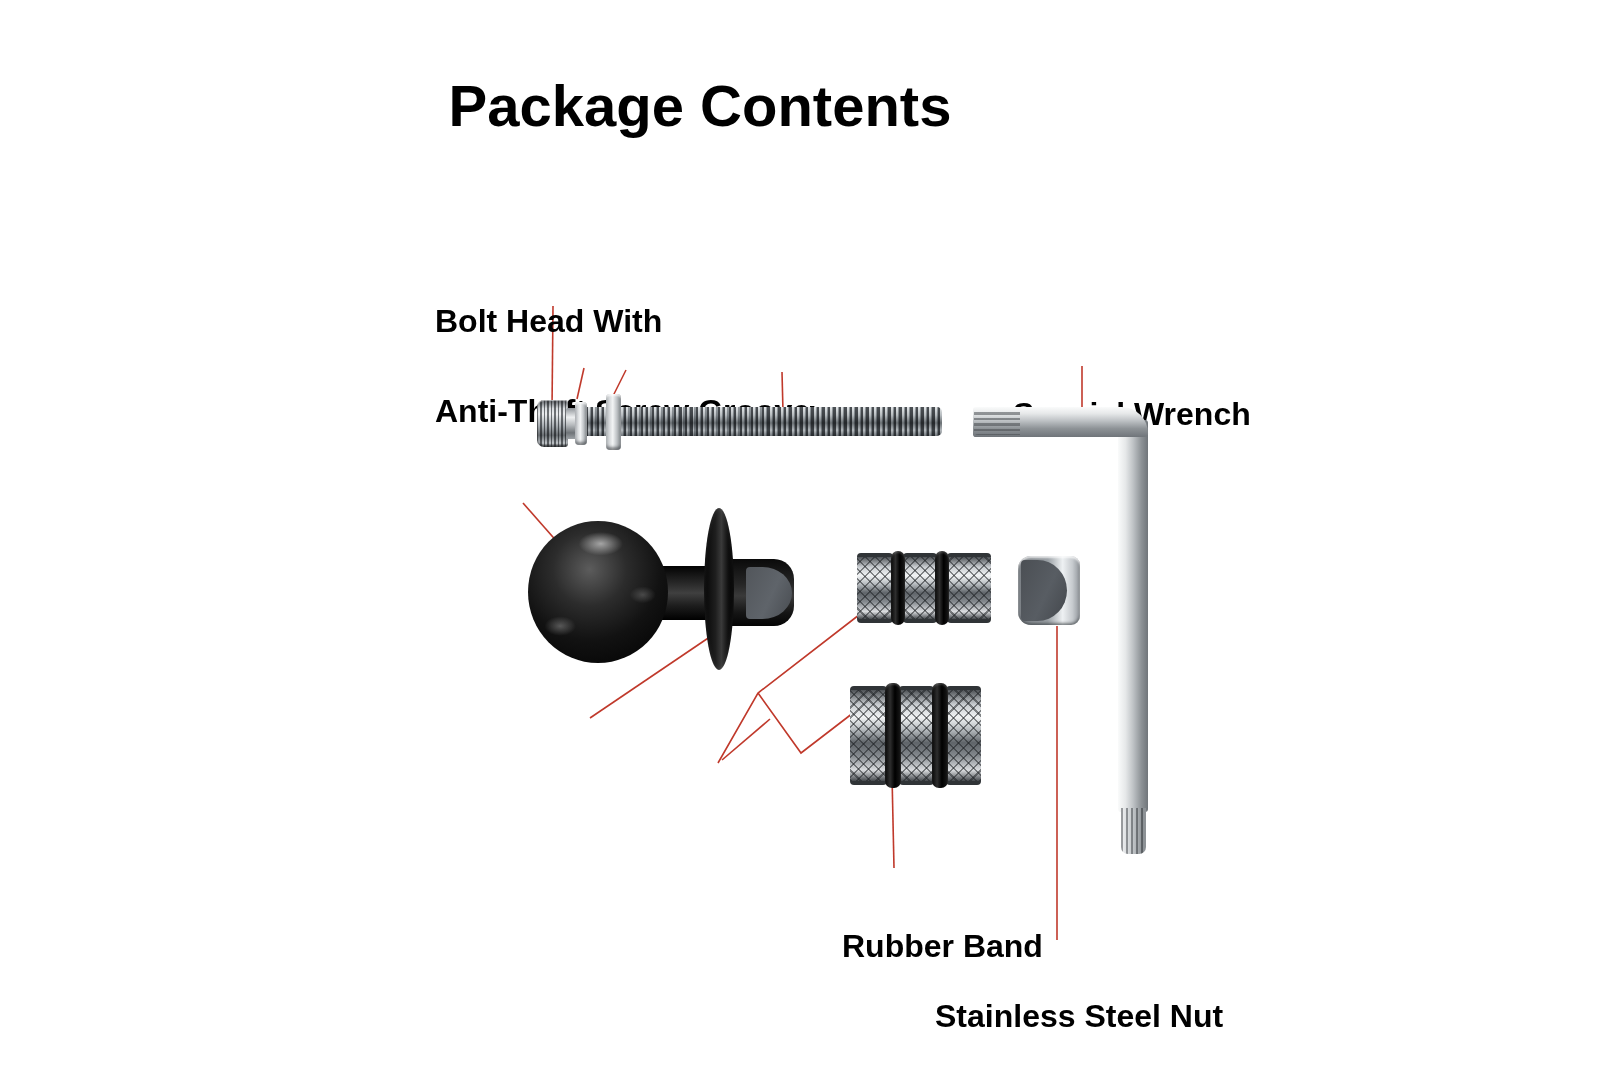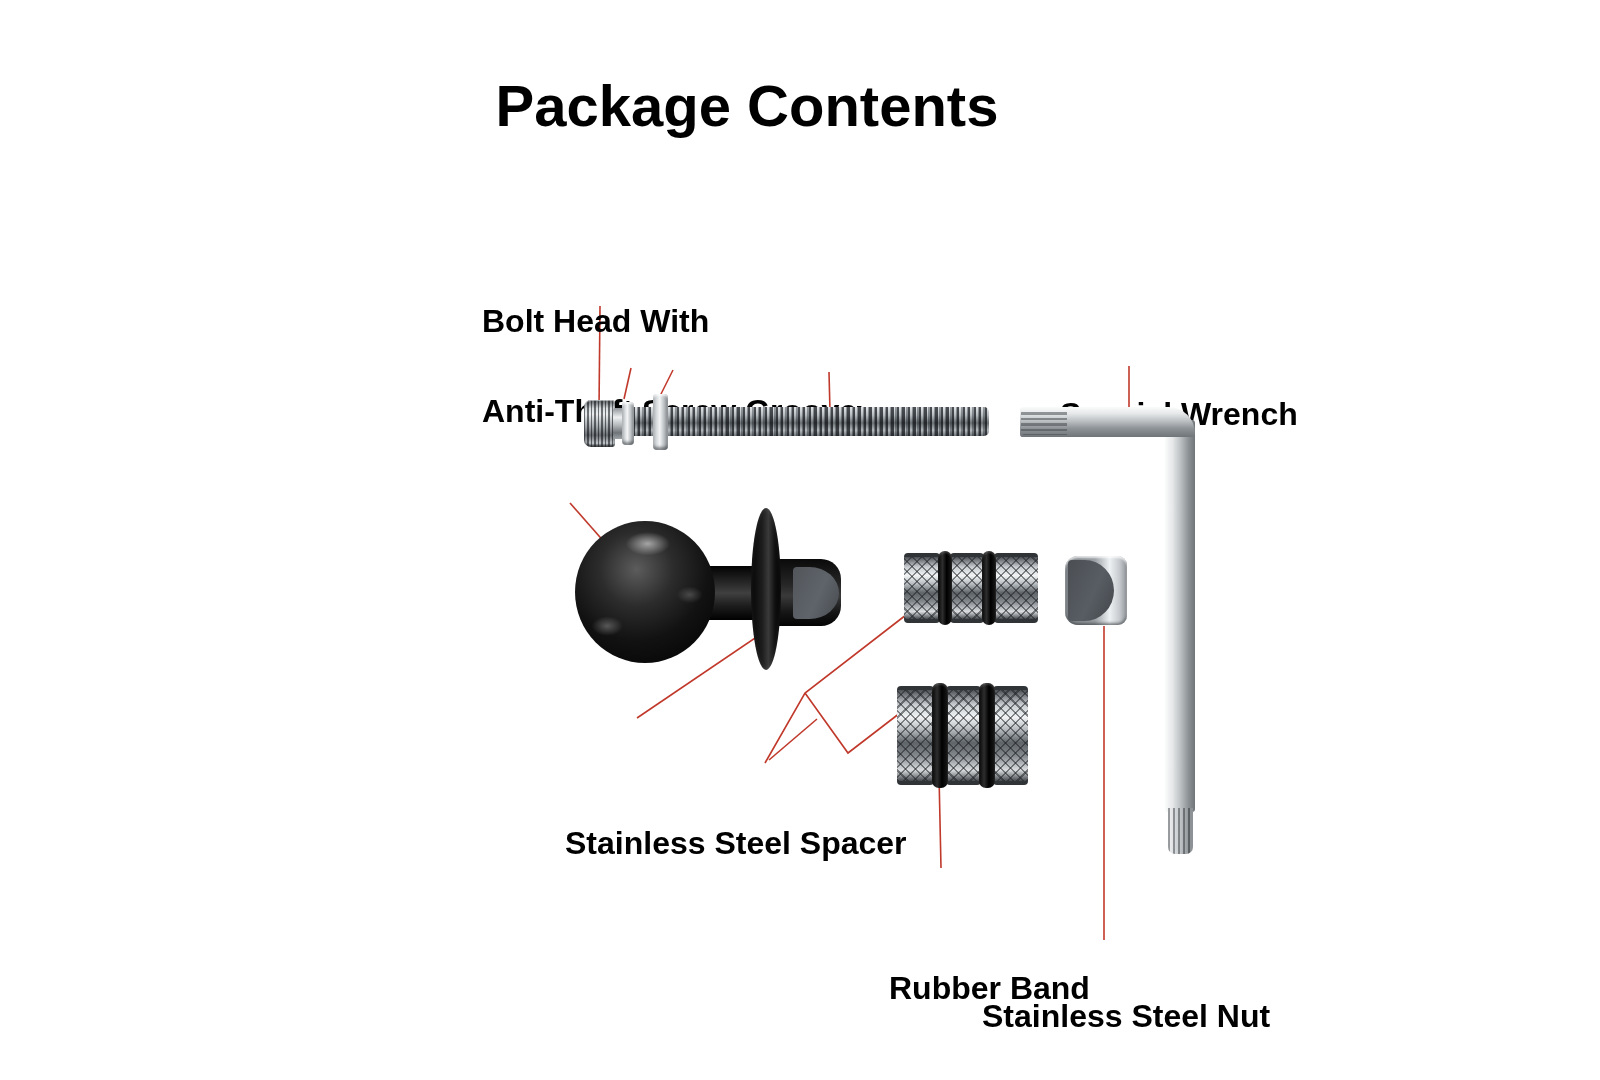--- a/index.html
+++ b/index.html
@@ -1,19 +1,18 @@
 <!DOCTYPE html>
 <html><head>
 <meta charset="utf-8">
 <style>
   html,body{margin:0;padding:0;background:#ffffff;}
   .canvas{
     position:relative;width:1400px;height:1080px;overflow:hidden;background:#fff;
     font-family:"Liberation Sans", sans-serif;
-    margin-left:47px;
   }
   .title{
     position:absolute;left:0;right:0;top:72px;margin:0;text-align:center;
     font-size:58px;font-weight:bold;color:#000;letter-spacing:0px;
   }
   .label{
     position:absolute;font-size:32px;font-weight:bold;color:#000;
     line-height:30px;white-space:pre;
   }
   .label span{display:block;}
@@ -137,24 +136,21 @@
   </div>
   <div class="label" style="left:575px;top:343px;">
     <span>Spacer</span>
   </div>
   <div class="label" style="left:765px;top:343px;">
     <span>Bolt</span>
   </div>
   <div class="label" style="left:1013px;top:339px;">
     <span>Special Wrench</span>
   </div>
-  <div class="label" style="left:518px;top:768px;">
-    <span>Stainless Steel Spacer</span>
-  </div>
-  <div class="label" style="left:842px;top:913px;">
+  <div class="label" style="left:842px;top:871px;">
     <span>Rubber Band</span>
   </div>
   <div class="label" style="left:935px;top:941px;">
     <span>Stainless Steel Nut</span>
   </div>
 
   <div>
     <div class="part rod" style="left:586px;top:407px;width:356px;height:29px;"></div>
     <div class="part bolt-head" style="left:537px;top:400px;"></div>
     <div class="part collar" style="left:566px;top:408px;"></div>

